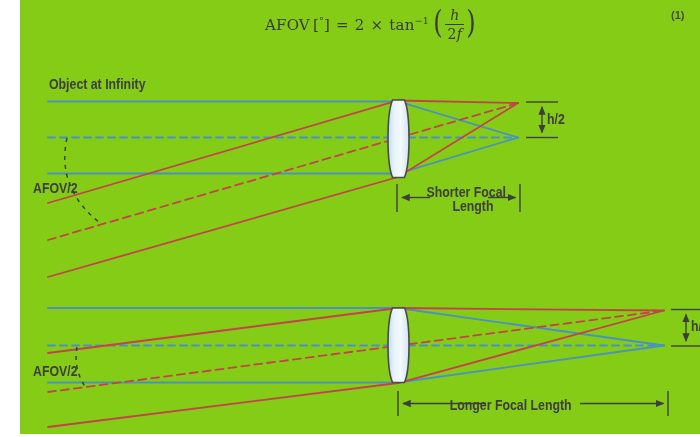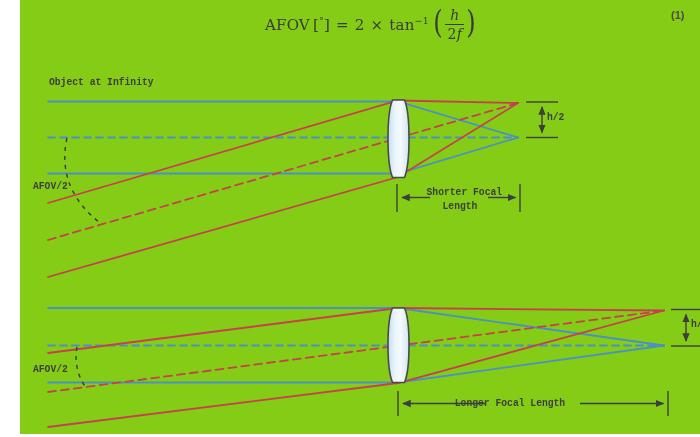--- a/index.html
+++ b/index.html
@@ -30,25 +30,25 @@
   .frac{display:inline-block;text-align:center;font-size:14px;margin:0 1px;}
   .frac .num{display:block;font-style:italic;padding:0 5px 1px 5px;border-bottom:1.3px solid #3a3a3a;}
   .frac .den{display:block;padding-top:1px;}
   .frac .den .it{font-style:italic;}
   .eq-number{
     position:absolute;left:651px;top:9px;
     font-weight:bold;font-size:11px;color:#4a4a4a;
   }
   
   .lbl{
-    position:absolute;font-weight:bold;font-size:11px;
-    color:var(--annotation-dark);white-space:nowrap;font-family:Liberation Mono, monospace;
+    position:absolute;font-weight:bold;font-size:14px;
+    color:var(--annotation-dark);white-space:nowrap;
   }
   .cond{display:inline-block;transform:scaleX(.88);transform-origin:0 50%;}
-  .lbl-center{text-align:center;}
+  .lbl-center{text-align:right;}
   .lbl-center .cond{transform-origin:50% 50%;display:block;}
   .focal-two-line{line-height:13.5px;}
   
   svg{position:absolute;left:0;top:0;}
   .ray{fill:none;stroke-width:1.8px;stroke-linecap:round;}
   .ray-blue{stroke:var(--ray-blue);}
   .ray-red{stroke:var(--ray-red);}
   .dash-blue{stroke-dasharray:7 5;}
   .dash-red{stroke-dasharray:8 5;}
   .arc{fill:none;stroke:#3a3a3a;stroke-width:1.4px;stroke-dasharray:4 5;}

